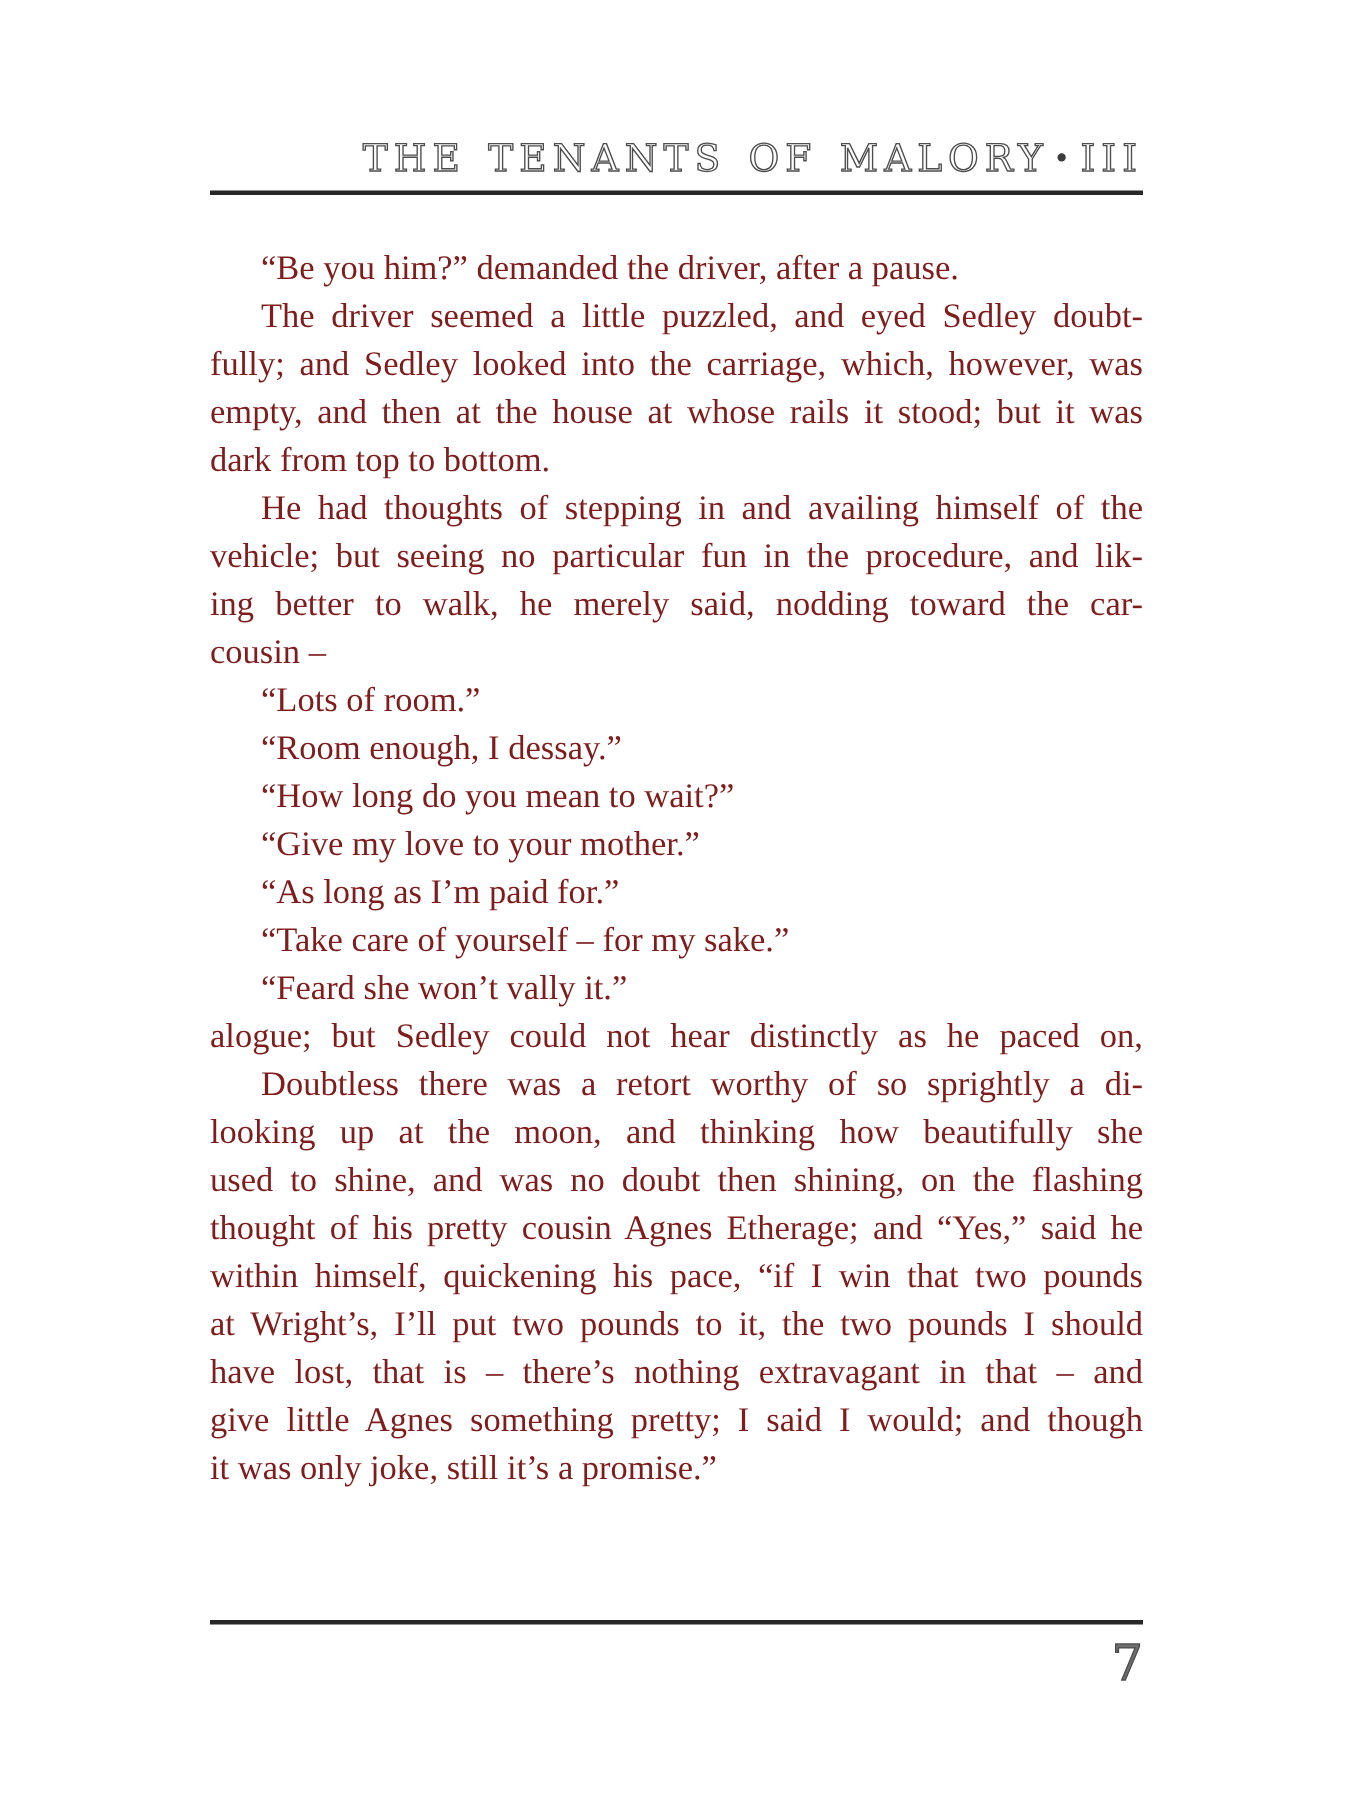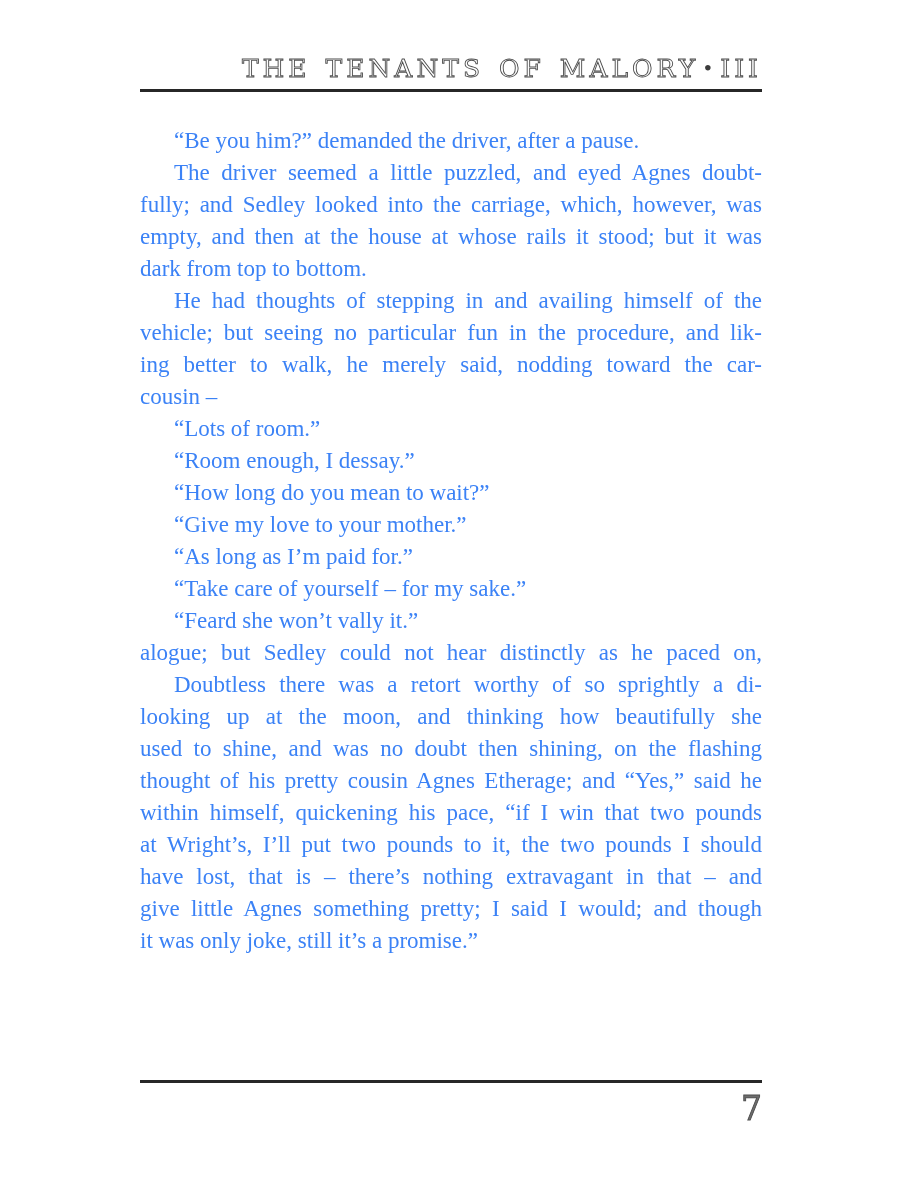--- a/index.html
+++ b/index.html
@@ -15,21 +15,21 @@
 
   .content {
     position: absolute;
     left: 140px;
     top: 0;
     width: 622px;
   }
 
   
   .running-header {
-    padding-top: 54px;
+    padding-top: 91px;
     text-align: right;
     font-family: "DejaVu Serif", serif;
     font-size: 25px;
     line-height: 29px;
     letter-spacing: 4px;
     word-spacing: 3px;
     color: #6e6e6e;
     white-space: nowrap;
   }
   @supports (-webkit-text-stroke: 1px #000) {
@@ -51,21 +51,21 @@
     background: #272727;
     margin-top: 6px;
   }
 
   
   .page-text { padding-top: 33px; }
   .line {
     font-size: 23px;
     line-height: 32px;
     height: 32px;
-    color: #3b82f6;
+    color: #7f1d1d;
     text-align: left;
   }
   .line.just {
     text-align: justify;
     text-align-last: justify;
   }
   .line.indent { text-indent: 34px; }
 
   
   .page-footer {
@@ -94,21 +94,21 @@
   <div class="content">
 
     <div class="running-header">
       <span class="outline-text">THE TENANTS OF MALORY</span><span class="header-bullet">•</span><span class="outline-text">III</span>
     </div>
 
     <div class="header-rule"></div>
 
     <div class="page-text" id="page-text">
         <div class="line indent">“Be you him?” demanded the driver, after a pause.</div>
-        <div class="line indent just">The driver seemed a little puzzled, and eyed Agnes doubt-</div>
+        <div class="line indent just">The driver seemed a little puzzled, and eyed Sedley doubt-</div>
         <div class="line just">fully; and Sedley looked into the carriage, which, however, was</div>
         <div class="line just">empty, and then at the house at whose rails it stood; but it was</div>
         <div class="line">dark from top to bottom.</div>
         <div class="line indent just">He had thoughts of stepping in and availing himself of the</div>
         <div class="line just">vehicle; but seeing no particular fun in the procedure, and lik-</div>
         <div class="line just">ing better to walk, he merely said, nodding toward the car-</div>
         <div class="line">cousin –</div>
         <div class="line indent">“Lots of room.”</div>
         <div class="line indent">“Room enough, I dessay.”</div>
         <div class="line indent">“How long do you mean to wait?”</div>

